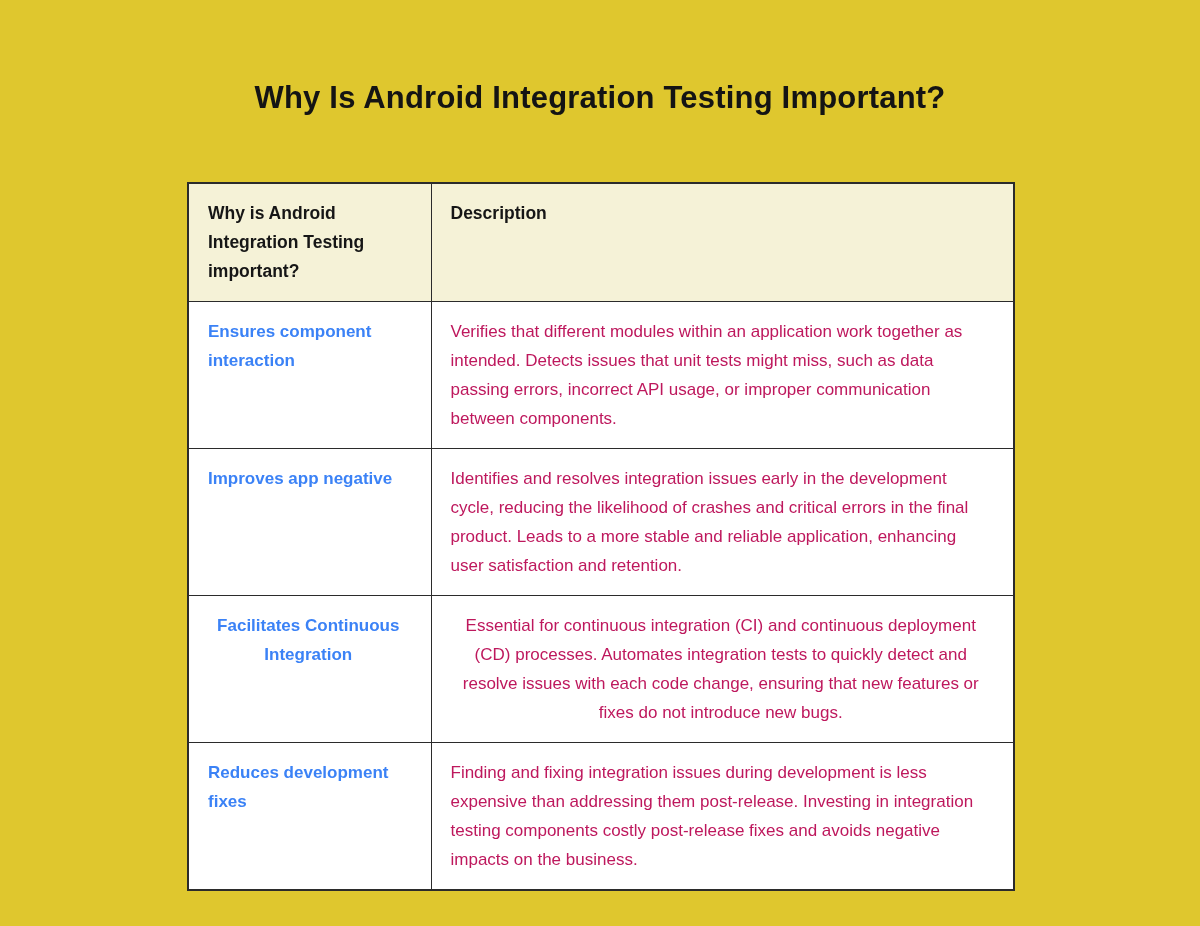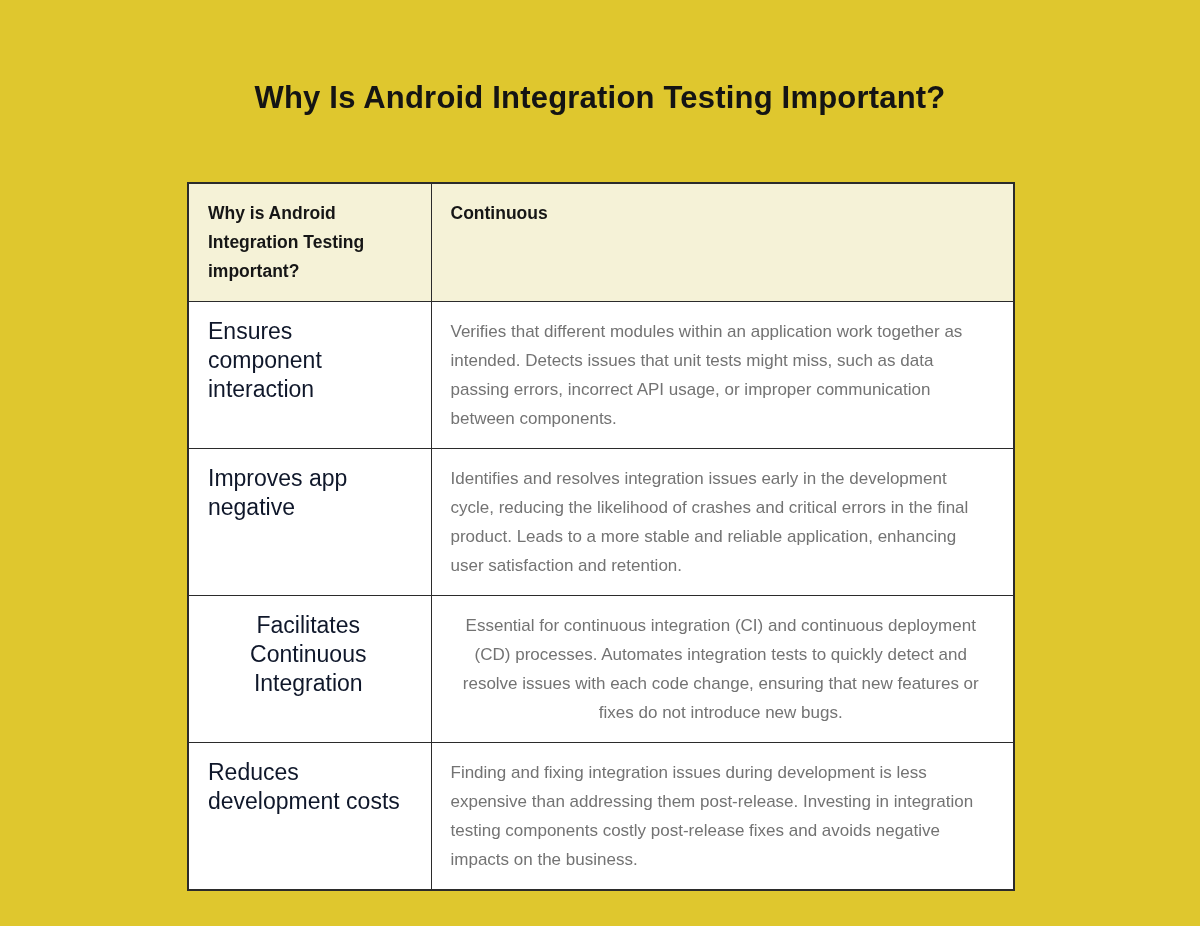--- a/index.html
+++ b/index.html
@@ -46,63 +46,63 @@
 
   .info-table thead th {
     background: #f5f2d7;
     height: 108px;
     font-size: 17.5px;
     font-weight: 700;
     color: #161616;
   }
 
   .info-table tbody th {
-    font-size: 23px;
-    font-weight: 400;
-    color: #0f172a;
+    font-size: 17px;
+    font-weight: 700;
+    color: #3b82f6;
     background: #ffffff;
   }
   .info-table tbody td {
     font-size: 17px;
     font-weight: 400;
-    color: #737373;
+    color: #be185d;
     background: #ffffff;
   }
   .row-1 th, .row-1 td { height: 135px; }
   .row-2 th, .row-2 td { height: 140px; }
   .row-3 th, .row-3 td { height: 140px; text-align: center; }
   .row-4 th, .row-4 td { height: 145px; }
 </style>
 </head>
 <body>
 
 <h1 class="page-title">Why Is Android Integration Testing Important?</h1>
 
 <table class="info-table">
   <colgroup>
     <col class="col-reason">
     <col class="col-desc">
   </colgroup>
   <thead>
     <tr>
       <th>Why is Android Integration Testing important?</th>
-      <th>Continuous</th>
+      <th>Description</th>
     </tr>
   </thead>
   <tbody>
     <tr class="row-1">
       <th>Ensures component interaction</th>
       <td>Verifies that different modules within an application work together as intended. Detects issues that unit tests might miss, such as data passing errors, incorrect API usage, or improper communication between components.</td>
     </tr>
     <tr class="row-2">
       <th>Improves app negative</th>
       <td>Identifies and resolves integration issues early in the development cycle, reducing the likelihood of crashes and critical errors in the final product. Leads to a more stable and reliable application, enhancing user satisfaction and retention.</td>
     </tr>
     <tr class="row-3">
       <th>Facilitates Continuous Integration</th>
       <td>Essential for continuous integration (CI) and continuous deployment (CD) processes. Automates integration tests to quickly detect and resolve issues with each code change, ensuring that new features or fixes do not introduce new bugs.</td>
     </tr>
     <tr class="row-4">
-      <th>Reduces development costs</th>
+      <th>Reduces development fixes</th>
       <td>Finding and fixing integration issues during development is less expensive than addressing them post-release. Investing in integration testing components costly post-release fixes and avoids negative impacts on the business.</td>
     </tr>
   </tbody>
 </table>
 
 </body></html>

